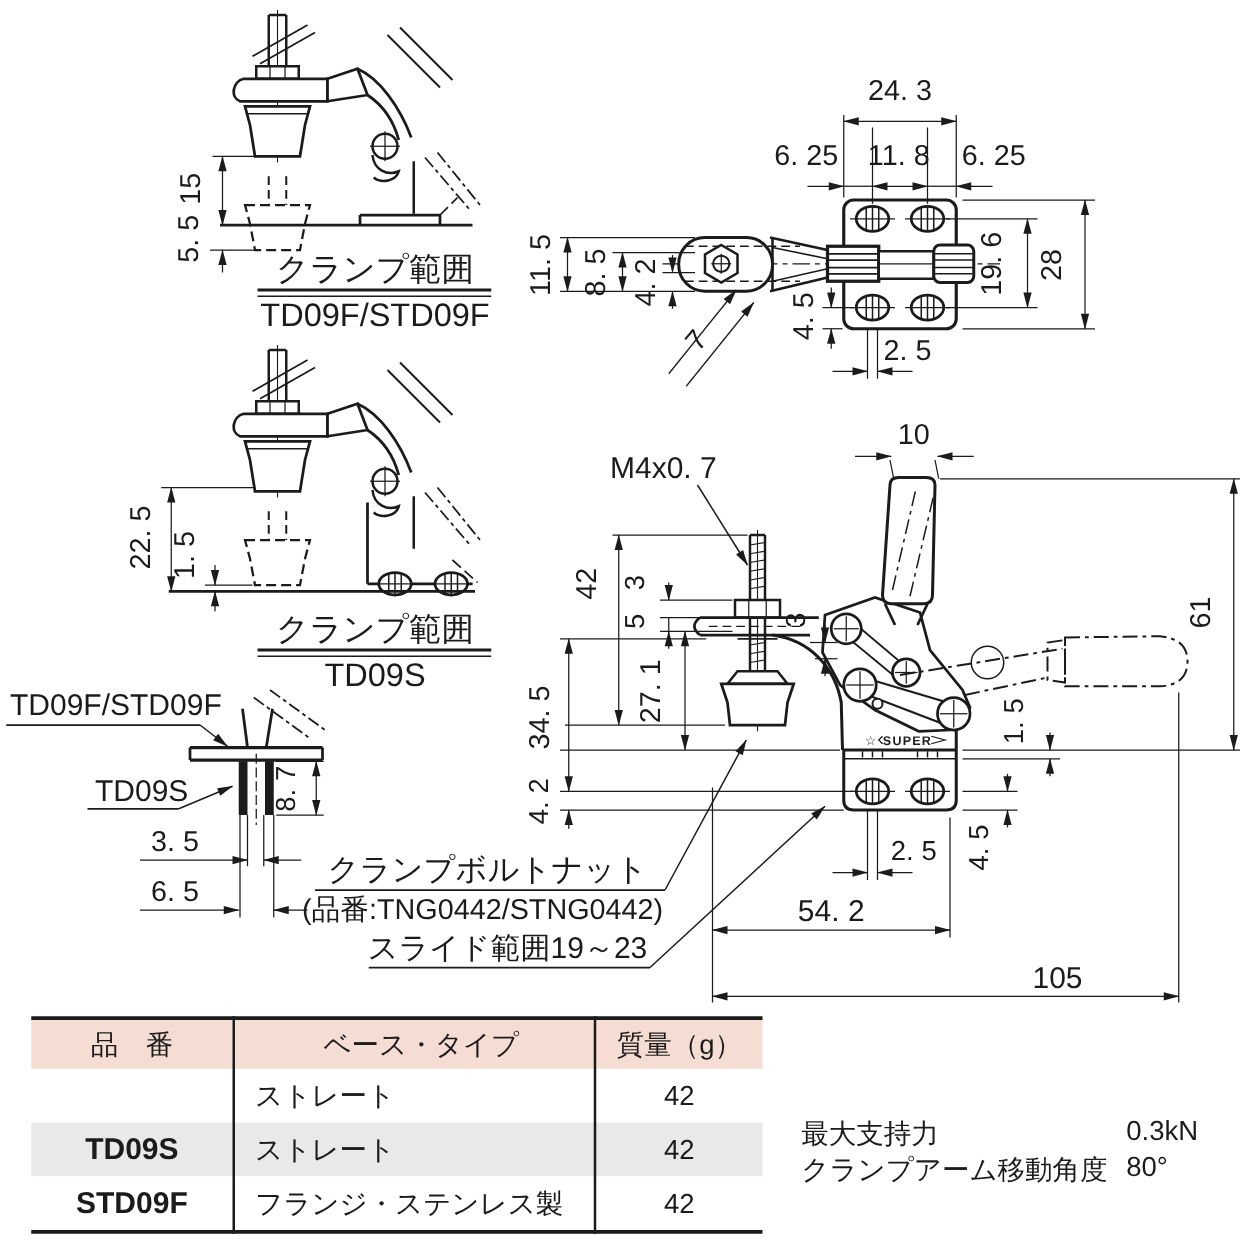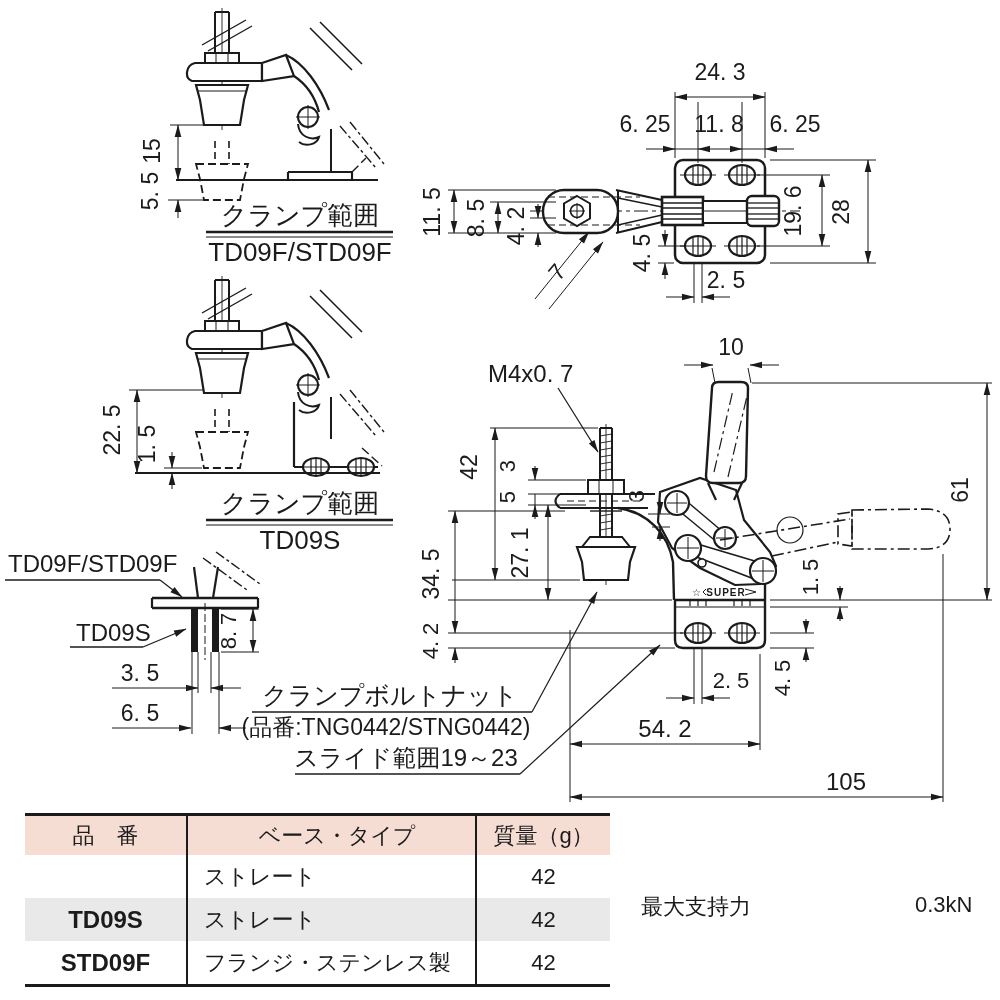--- a/index.html
+++ b/index.html
@@ -25,21 +25,21 @@
   .tbl .c1{left:0;width:161px;}
   .tbl .c2{left:163px;width:287px;justify-content:flex-start;padding-left:16px;box-sizing:border-box;}
   .tbl .c3{left:452px;width:133px;}
   .tbl .hdr{background:var(--hdr-bg,#f5ddd3);}
   .tbl .alt{background:var(--alt-bg,#e9e9e9);}
   .tbl .part{font-weight:bold;font-size:24px;}
   
   .specs{position:absolute;left:625px;top:892px;width:372px;}
   .spec-row{position:relative;height:29px;font-size:22px;}
   .spec-label{position:absolute;left:0;top:0;margin-left:16px;}
-  .spec-value{position:absolute;left:290px;top:0;}
+  .spec-value{position:absolute;left:276px;top:0;}
 </style>
 </head>
 <body>
 
 <div id="page">
 
 <svg width="1000" height="1000" viewBox="0 0 1000 1000">
   <defs>
     <marker id="ar" markerUnits="userSpaceOnUse" markerWidth="14" markerHeight="10" refX="12.5" refY="5" orient="auto-start-reverse">
       <path d="M0.5,1.7 L13,5 L0.5,8.3 Z" fill="#1b1b1b"></path>
@@ -455,15 +455,19 @@
   <div class="hline" style="top:171px;"></div>
   <div class="vline" style="left:161px;"></div>
   <div class="vline" style="left:450px;"></div>
 </div>
 
 <div class="specs">
   <div class="spec-row">
     <span class="spec-label">最大支持力</span>
     <span class="spec-value">0.3kN</span>
   </div>
+  <div class="spec-row">
+    <span class="spec-label">クランプアーム移動角度</span>
+    <span class="spec-value">80°</span>
+  </div>
 </div>
 
 </div>
 
 </body></html>

